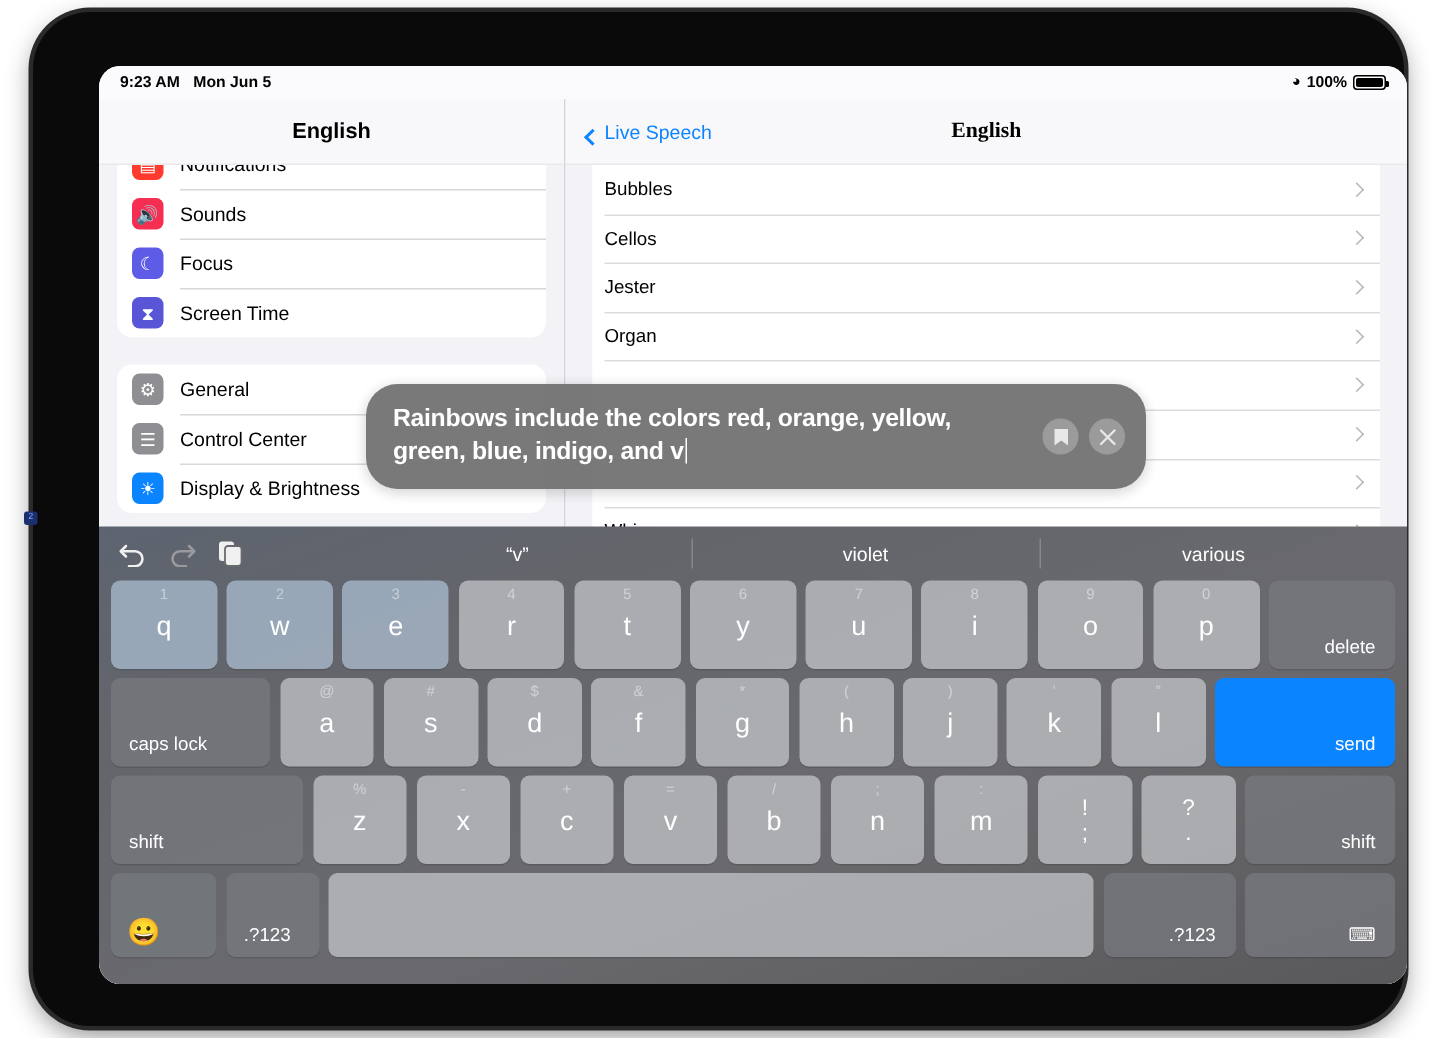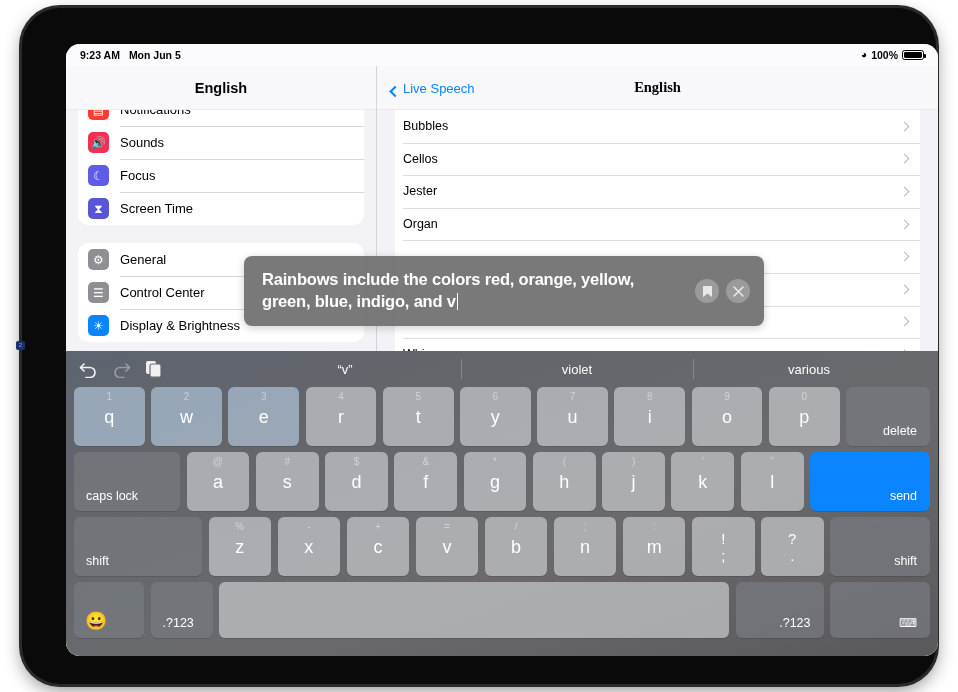--- a/index.html
+++ b/index.html
@@ -152,21 +152,21 @@
     border-top: 1.6px solid #b8b8bd; border-right: 1.6px solid #b8b8bd;
     transform: rotate(45deg);
   }
 
   
   #speech-bubble {
     position: absolute;
     left: 178px; top: 212px;
     width: 520px; min-height: 70px;
     background: #757575; opacity: .97;
-    border-radius: 8px;
+    border-radius: 21px;
     display: flex; align-items: center;
     padding: 10px 14px 10px 18px;
     z-index: 40;
     box-shadow: 0 2px 10px rgba(0,0,0,.2);
   }
   #bubble-text {
     flex: 1;
     color: #fff; font-size: 16.5px; font-weight: bold;
     line-height: 1.32; letter-spacing: -.2px;
     padding-right: 8px;

